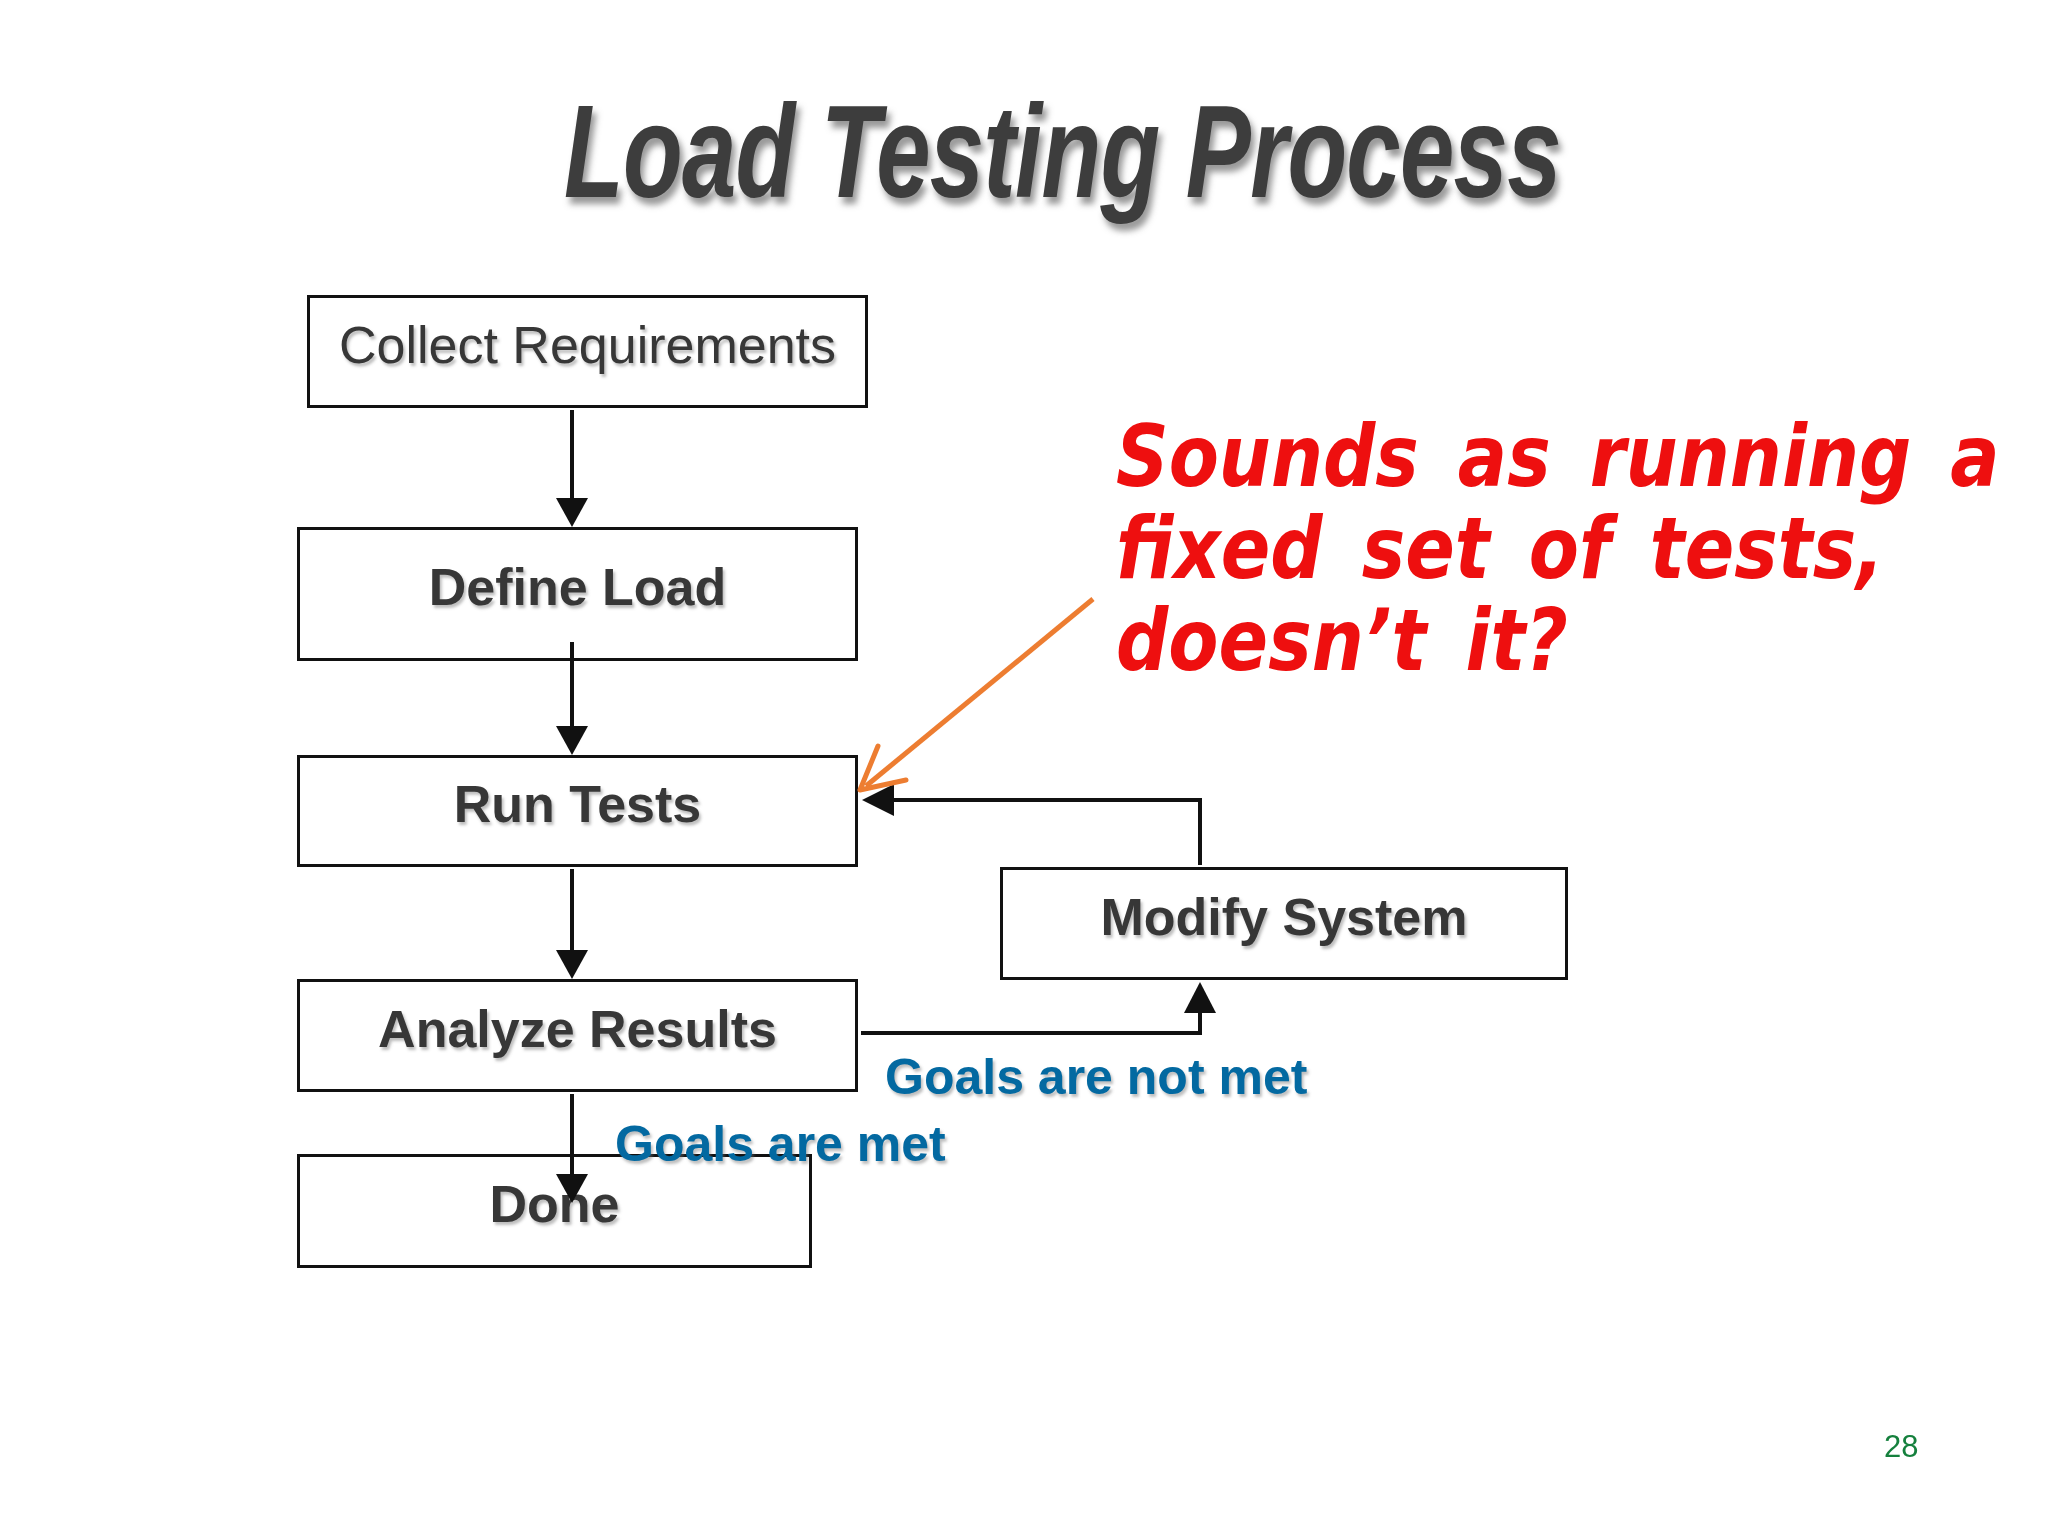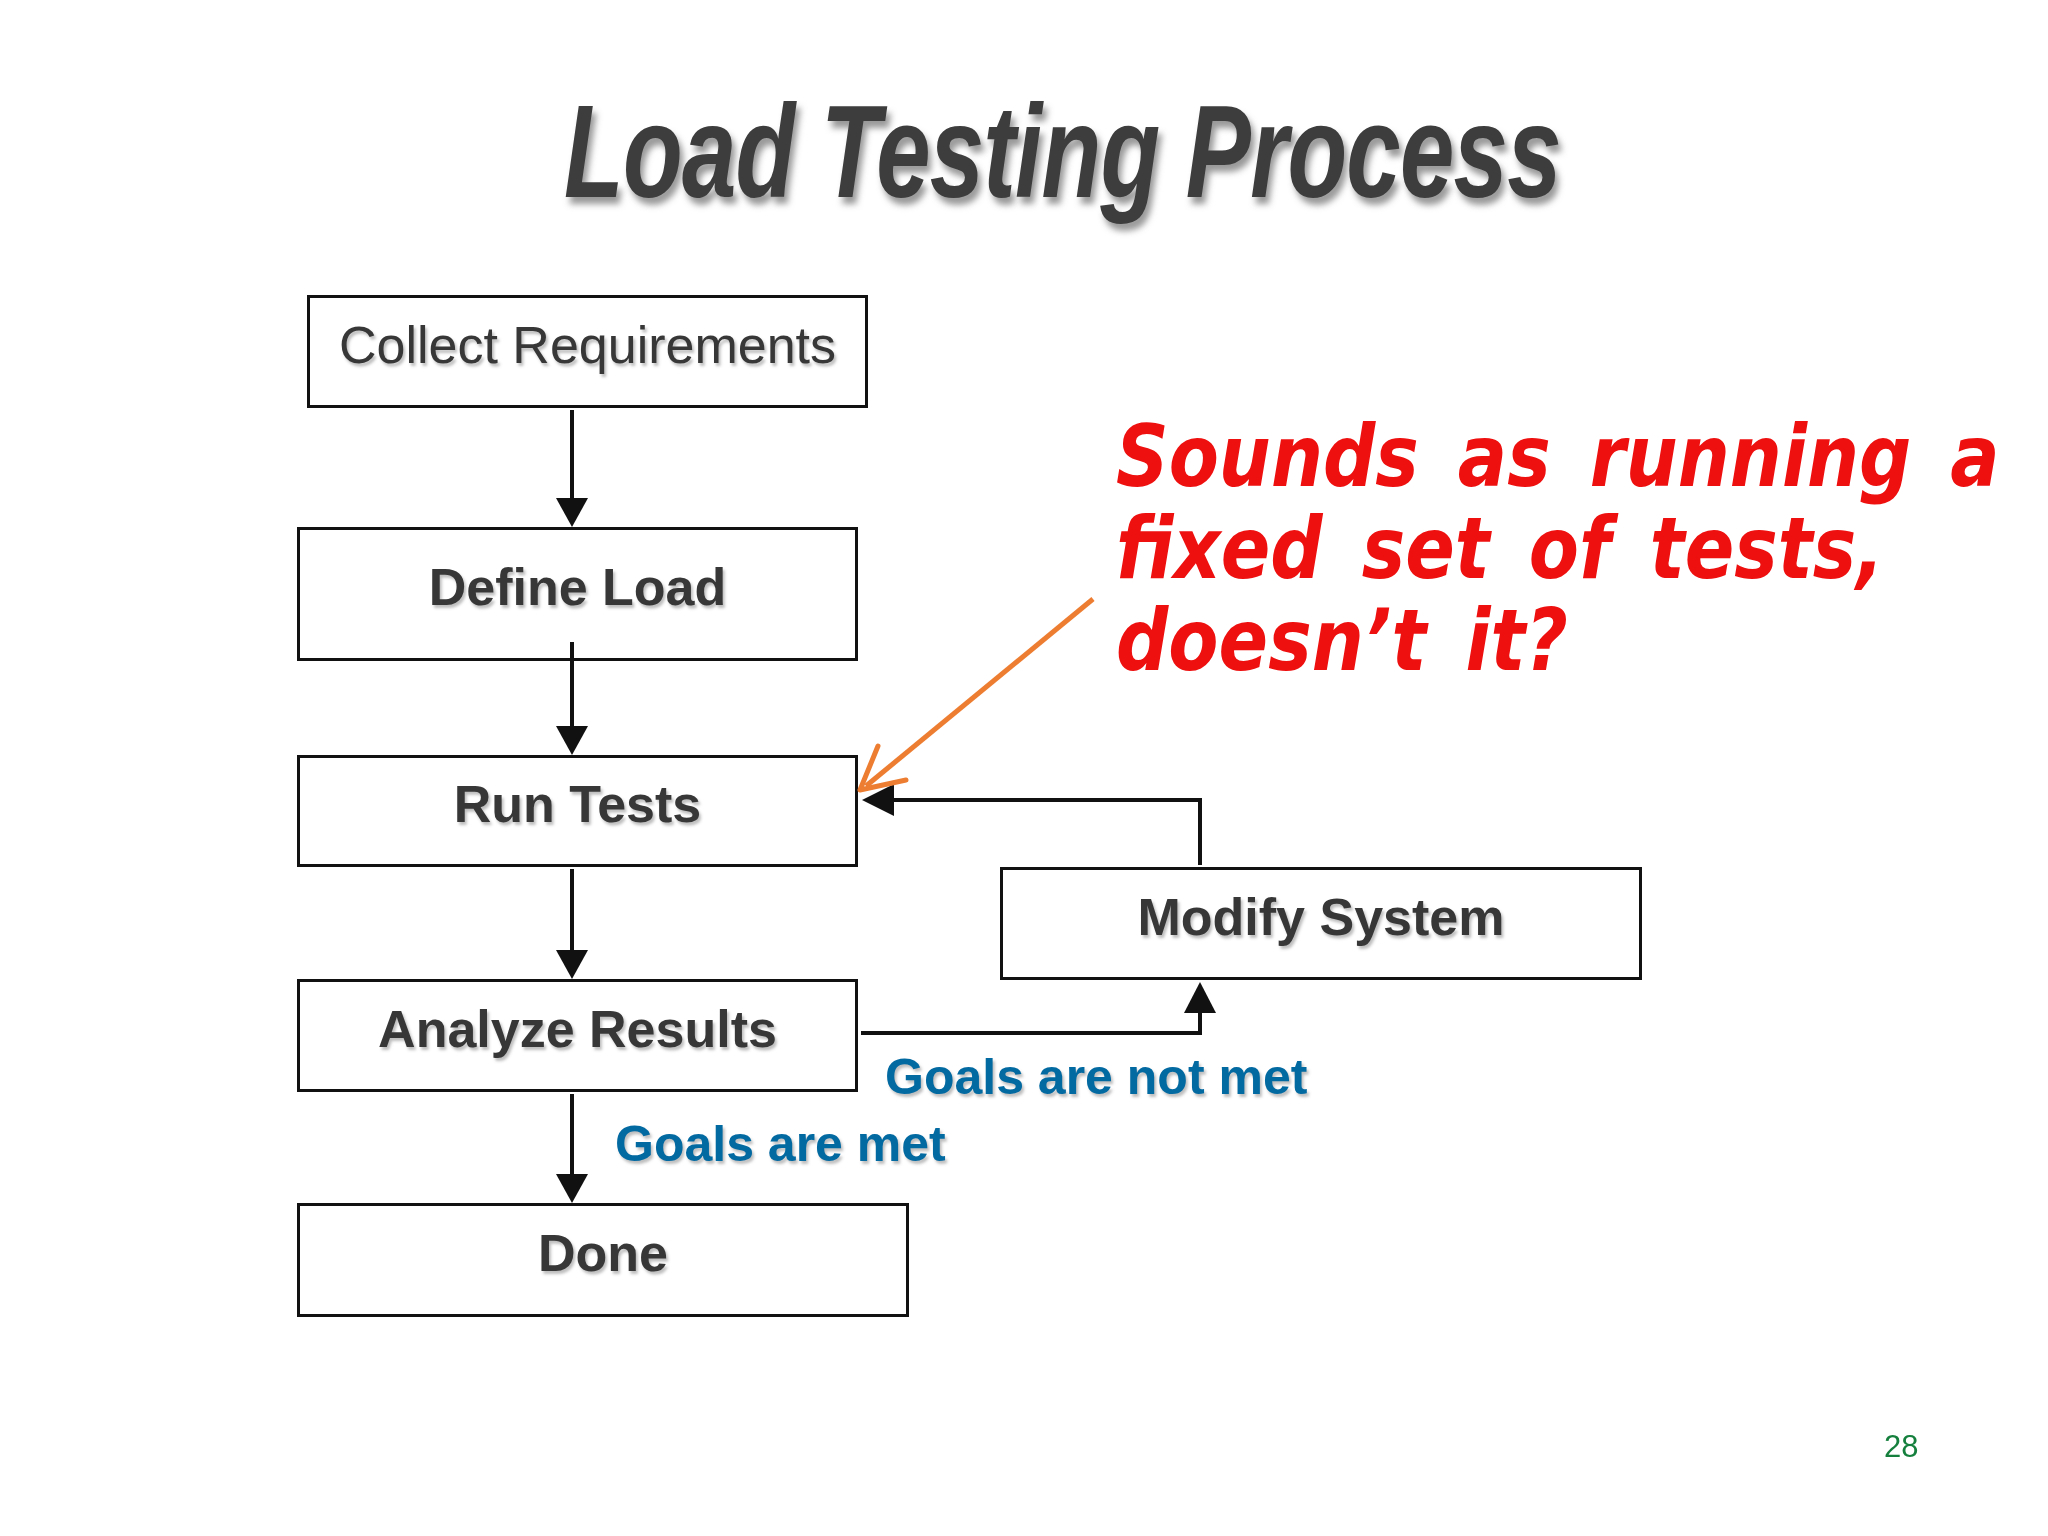--- a/index.html
+++ b/index.html
@@ -49,22 +49,22 @@
     color: #373737;
     text-shadow: 2px 3px 3px rgba(110,110,110,0.45);
     white-space: nowrap;
   }
   .fbox.regular { font-weight: normal; margin-left: 10px; }
 
   #box-collect  { left: 297px;  top: 295px;  width: 561px; height: 113px; }
   #box-define   { left: 297px;  top: 527px;  width: 561px; height: 134px; }
   #box-run      { left: 297px;  top: 755px;  width: 561px; height: 112px; }
   #box-analyze  { left: 297px;  top: 979px;  width: 561px; height: 113px; }
-  #box-done     { left: 297px;  top: 1203px; width: 612px; height: 114px; }
-  #box-modify   { left: 1000px; top: 867px;  width: 642px; height: 113px; }
+  #box-done     { left: 297px;  top: 1154px; width: 515px; height: 114px; }
+  #box-modify   { left: 1000px; top: 867px;  width: 568px; height: 113px; }
 
   
   .edge-label {
     position: absolute;
     font-size: 50px;
     font-weight: bold;
     color: #0369a1;
     line-height: 50px;
     text-shadow: 2px 3px 3px rgba(110,110,110,0.45);
     white-space: nowrap;

